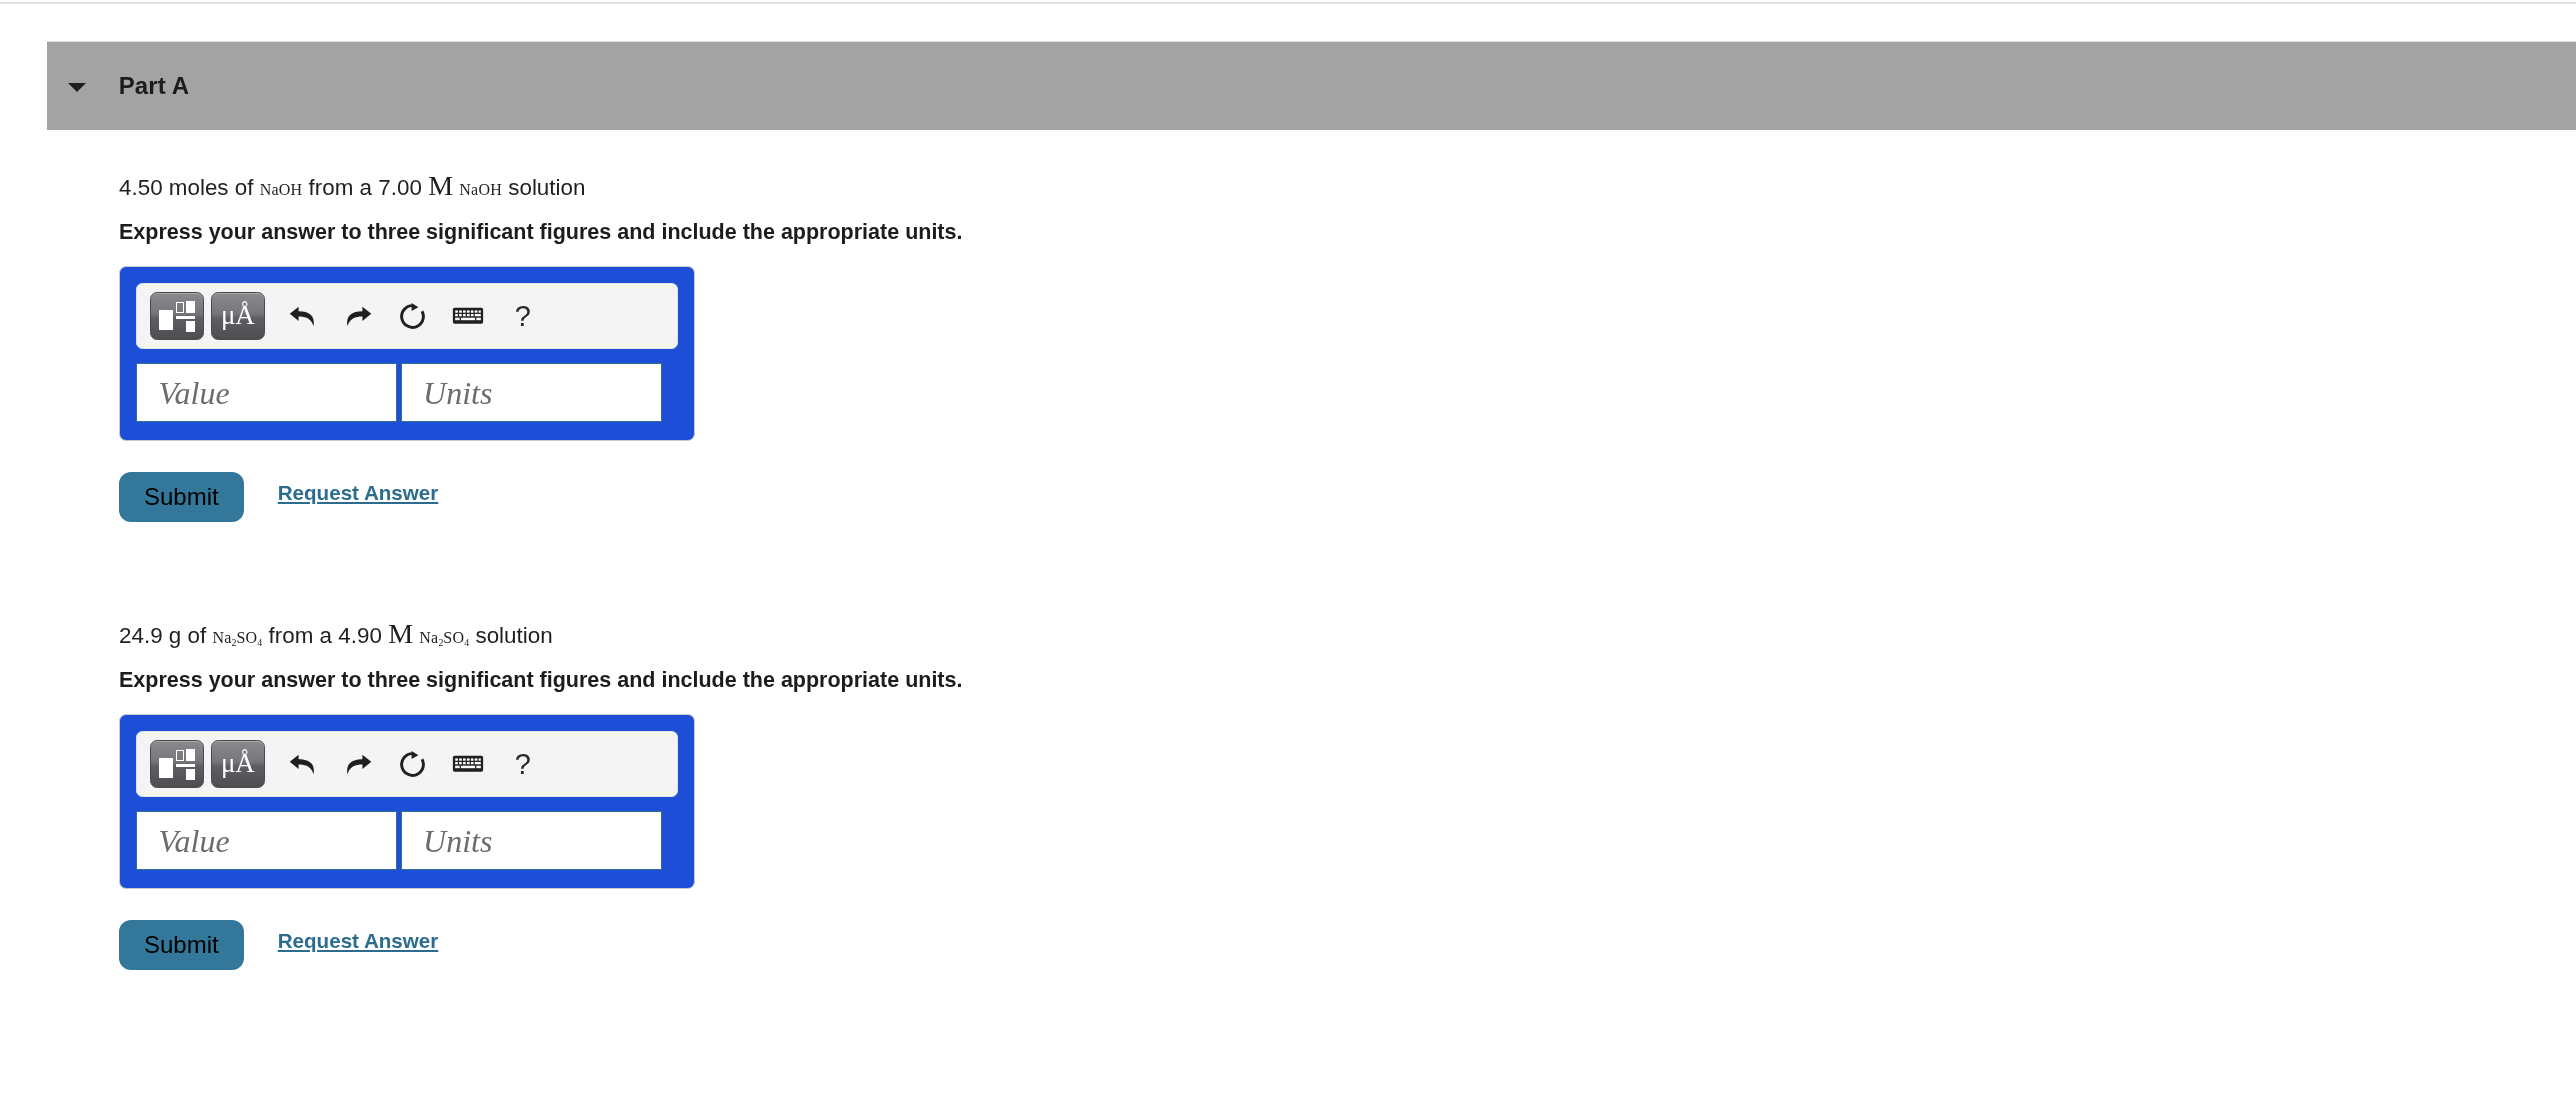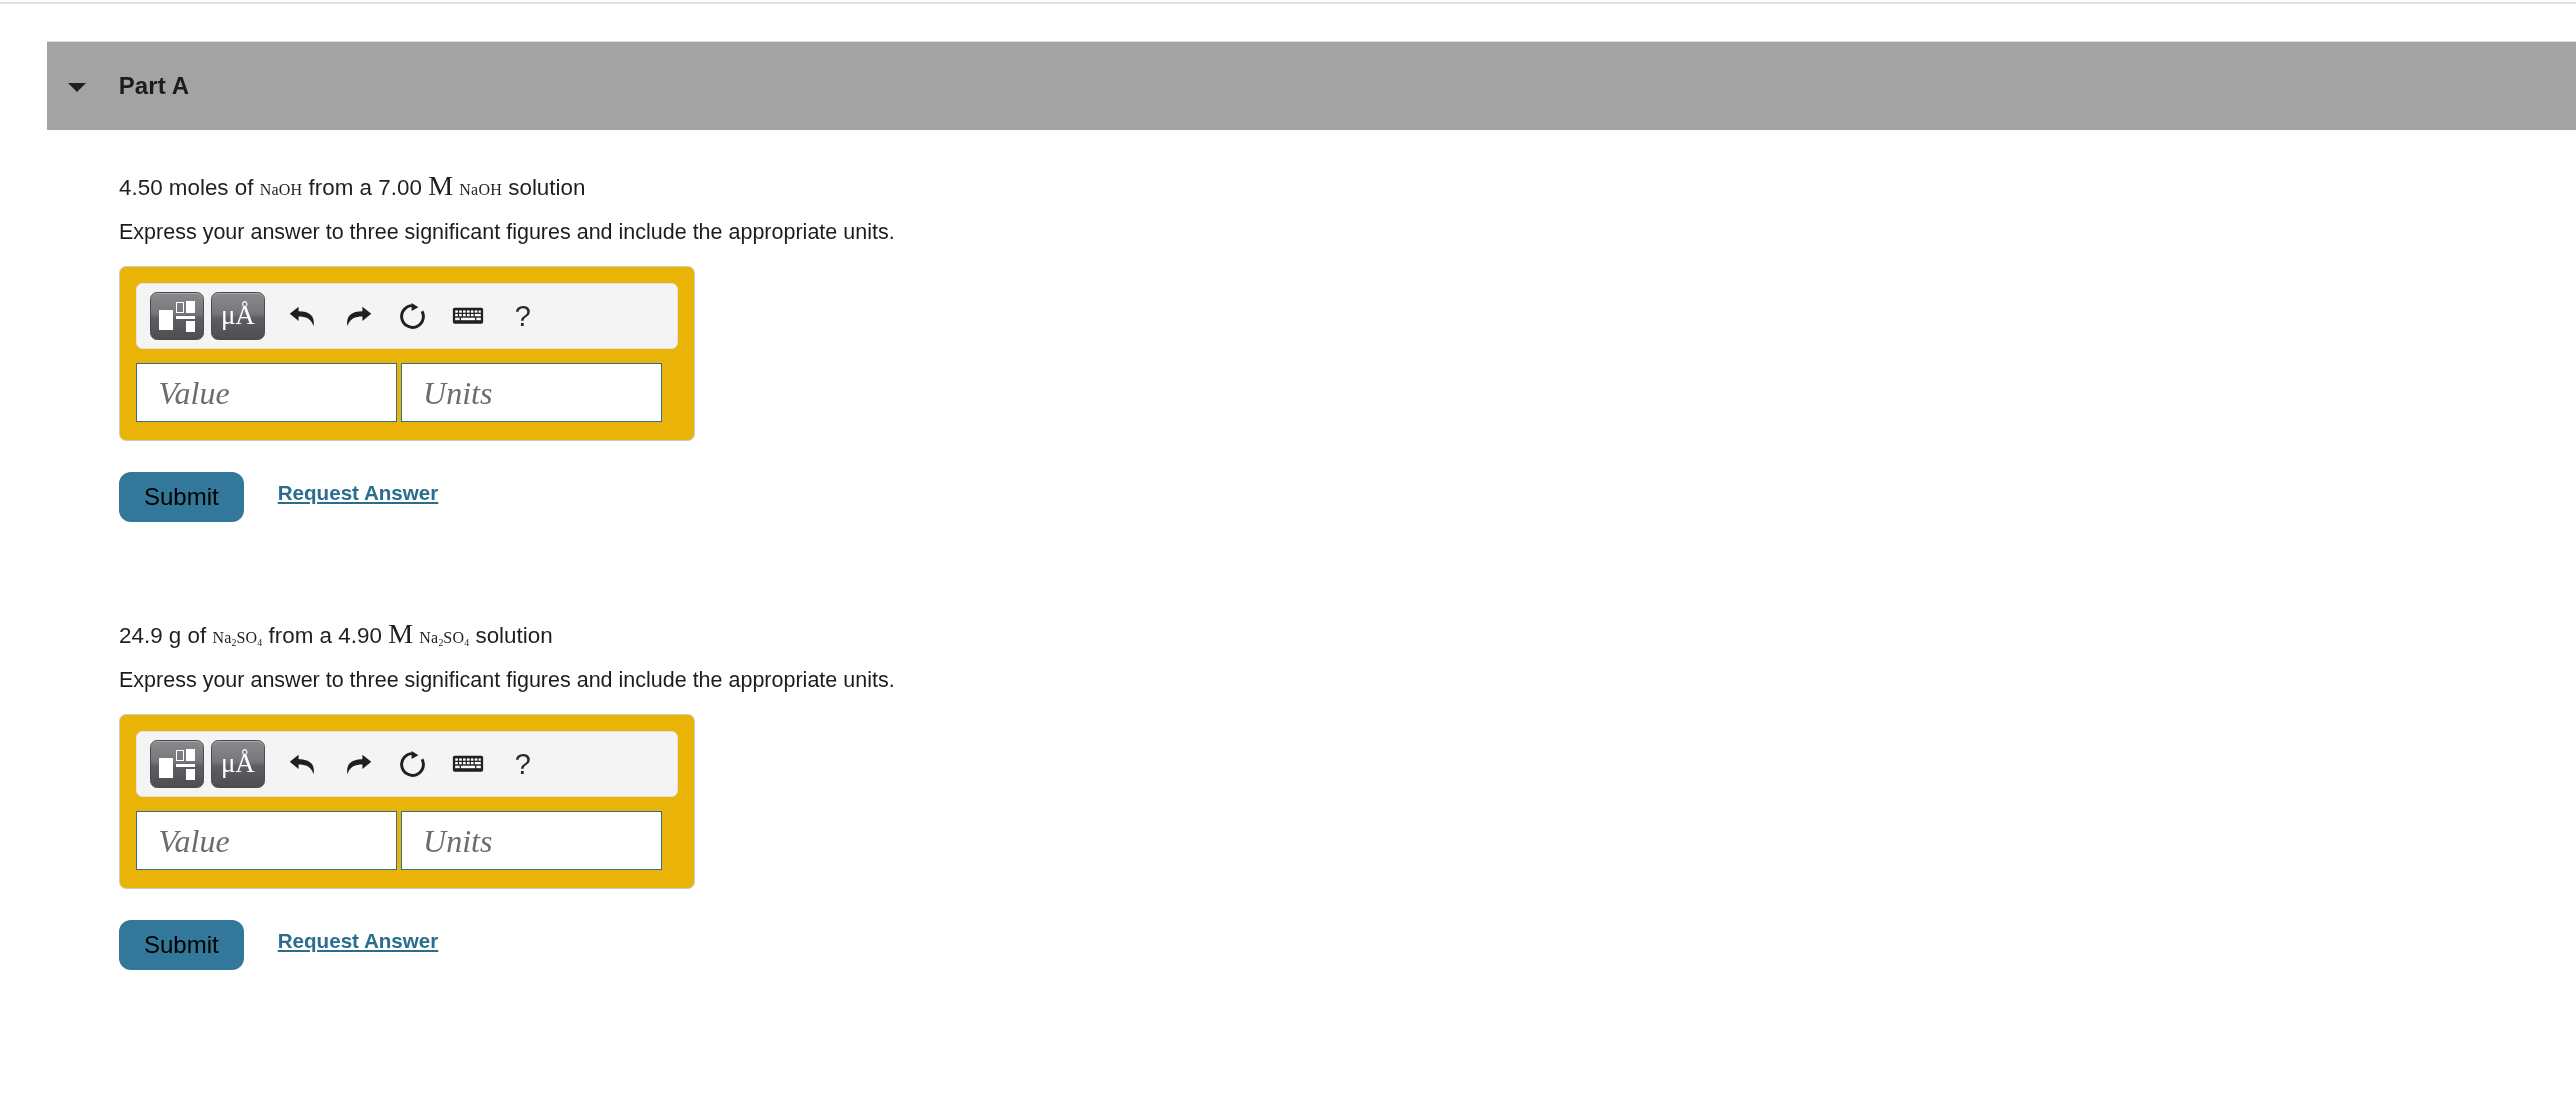--- a/index.html
+++ b/index.html
@@ -104,32 +104,32 @@
   }
   .molar {
     font-family: "Liberation Serif", serif;
     font-size: 28px;
   }
   .sp { display: inline-block; width: 6.3px; }
 
   .instruction {
     padding-top: 17px;
     font-size: 21.5px;
-    font-weight: normal;
+    font-weight: bold;
     color: #1c1c1c;
     white-space: nowrap;
   }
 
   
   .answer-box {
     margin-top: 21.5px;
     width: 576px;
     border: 1.8px solid #cccccc;
     border-radius: 7.2px;
-    background: #eab308;
+    background: #1d4ed8;
     padding: 16px 16px 18px 16px;
   }
 
   .mq-toolbar {
     background: #f4f4f4;
     border: 0.9px solid #e2e2e2;
     border-radius: 6.3px;
     height: 66px;
     display: flex;
     align-items: center;

